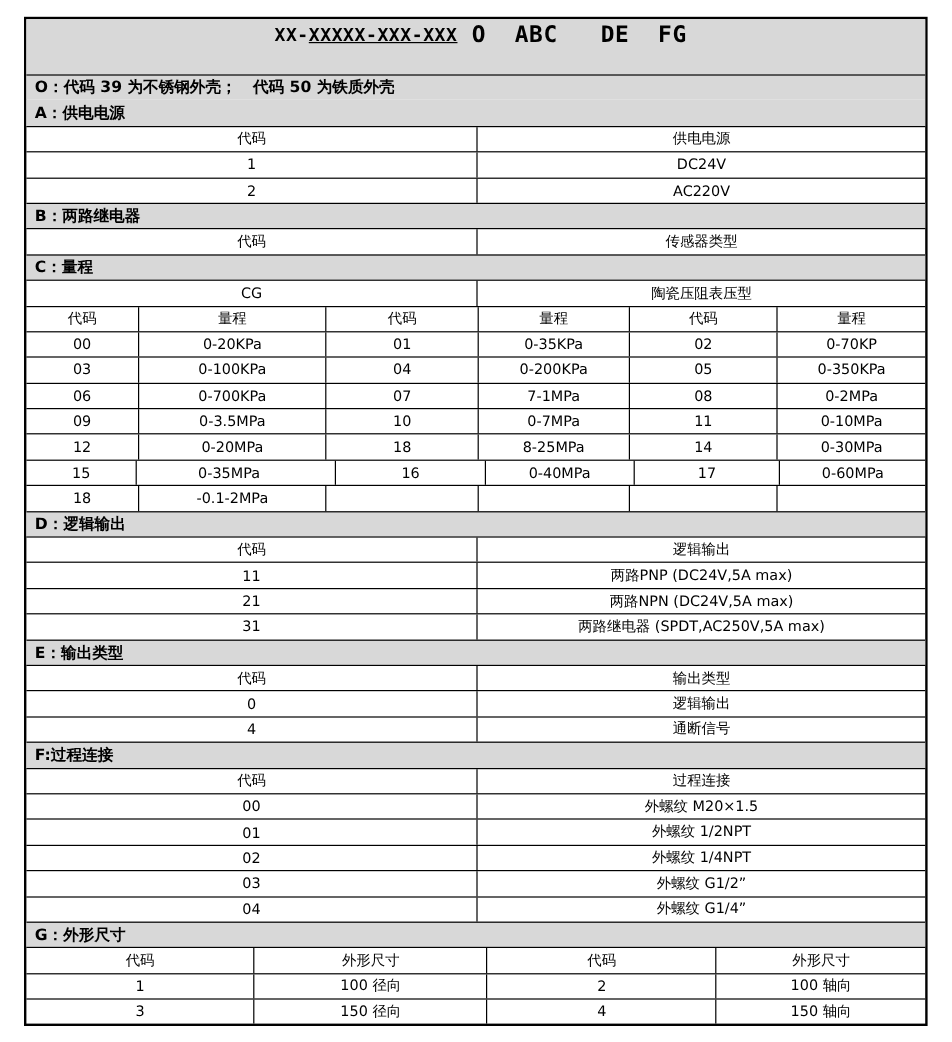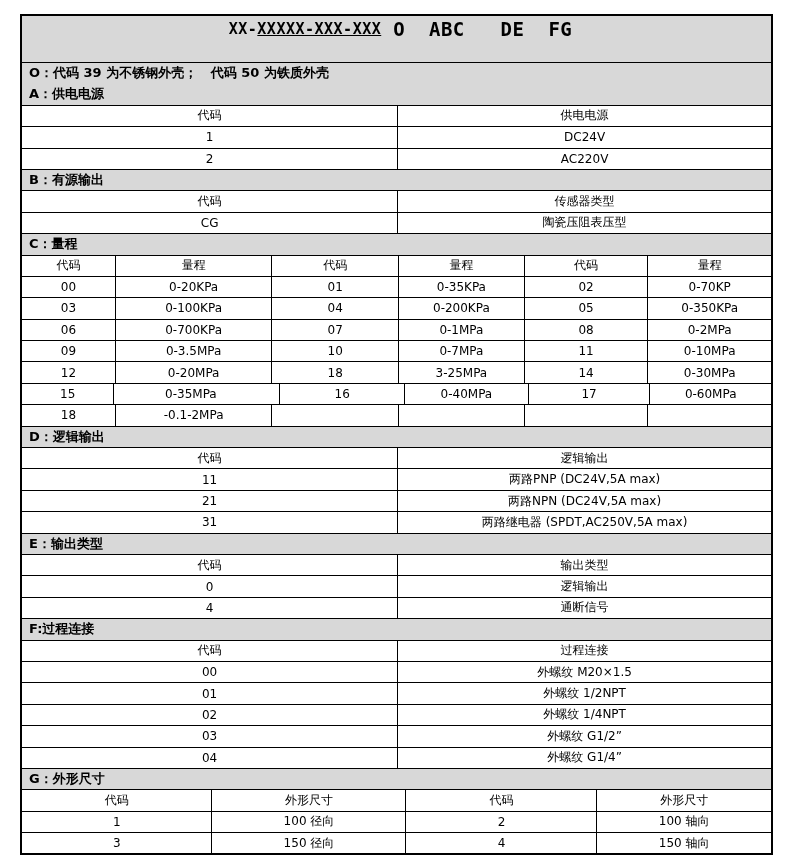--- a/index.html
+++ b/index.html
@@ -76,30 +76,30 @@
         <div class="cell" style="width: 49.9%;">供电电源</div>
       </div>
       <div class="row h21">
         <div class="cell" style="width: 50.1%;">1</div>
         <div class="cell" style="width: 49.9%;">DC24V</div>
       </div>
       <div class="row h21">
         <div class="cell" style="width: 50.1%;">2</div>
         <div class="cell" style="width: 49.9%;">AC220V</div>
       </div>
-      <div class="row gray-row h21">B：有源输出</div>
+      <div class="row gray-row h21">B：两路继电器</div>
       <div class="row h21">
         <div class="cell" style="width: 50.1%;">代码</div>
         <div class="cell" style="width: 49.9%;">传感器类型</div>
       </div>
+      <div class="row gray-row h21">C：量程</div>
       <div class="row h21">
         <div class="cell" style="width: 50.1%;">CG</div>
         <div class="cell" style="width: 49.9%;">陶瓷压阻表压型</div>
       </div>
-      <div class="row gray-row h21">C：量程</div>
       <div class="row h21">
         <div class="cell" style="width: 12.4%;">代码</div>
         <div class="cell" style="width: 20.9%;">量程</div>
         <div class="cell" style="width: 16.9%;">代码</div>
         <div class="cell" style="width: 16.8%;">量程</div>
         <div class="cell" style="width: 16.5%;">代码</div>
         <div class="cell" style="width: 16.5%;">量程</div>
       </div>
       <div class="row h21">
         <div class="cell" style="width: 12.4%;">00</div>
@@ -114,37 +114,37 @@
         <div class="cell" style="width: 20.9%;">0-100KPa</div>
         <div class="cell" style="width: 16.9%;">04</div>
         <div class="cell" style="width: 16.8%;">0-200KPa</div>
         <div class="cell" style="width: 16.5%;">05</div>
         <div class="cell" style="width: 16.5%;">0-350KPa</div>
       </div>
       <div class="row h21">
         <div class="cell" style="width: 12.4%;">06</div>
         <div class="cell" style="width: 20.9%;">0-700KPa</div>
         <div class="cell" style="width: 16.9%;">07</div>
-        <div class="cell" style="width: 16.8%;">0-1MPa</div>
+        <div class="cell" style="width: 16.8%;">7-1MPa</div>
         <div class="cell" style="width: 16.5%;">08</div>
         <div class="cell" style="width: 16.5%;">0-2MPa</div>
       </div>
       <div class="row h21">
         <div class="cell" style="width: 12.4%;">09</div>
         <div class="cell" style="width: 20.9%;">0-3.5MPa</div>
         <div class="cell" style="width: 16.9%;">10</div>
         <div class="cell" style="width: 16.8%;">0-7MPa</div>
         <div class="cell" style="width: 16.5%;">11</div>
         <div class="cell" style="width: 16.5%;">0-10MPa</div>
       </div>
       <div class="row h21">
         <div class="cell" style="width: 12.4%;">12</div>
         <div class="cell" style="width: 20.9%;">0-20MPa</div>
         <div class="cell" style="width: 16.9%;">18</div>
-        <div class="cell" style="width: 16.8%;">3-25MPa</div>
+        <div class="cell" style="width: 16.8%;">8-25MPa</div>
         <div class="cell" style="width: 16.5%;">14</div>
         <div class="cell" style="width: 16.5%;">0-30MPa</div>
       </div>
       <div class="row h21">
         <div class="cell" style="width: 12.4%;">15</div>
         <div class="cell" style="width: 20.9%;">0-35MPa</div>
         <div class="cell" style="width: 16.9%; margin-left: 12px;">16</div>
         <div class="cell" style="width: 16.8%;">0-40MPa</div>
         <div class="cell" style="width: 16.5%;">17</div>
         <div class="cell" style="width: 16.5%;">0-60MPa</div>

